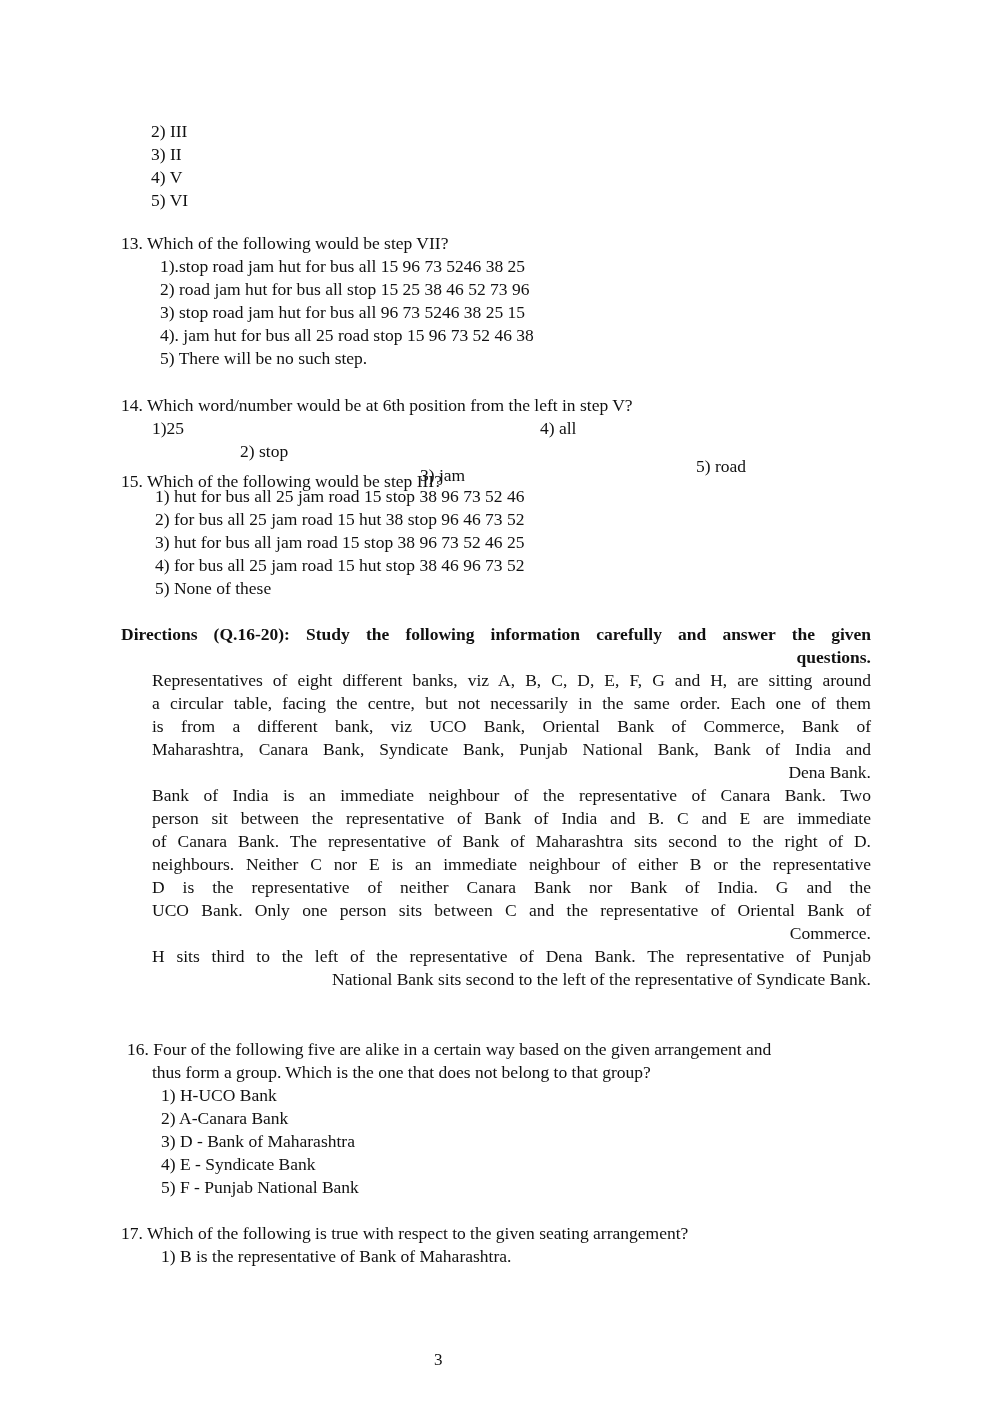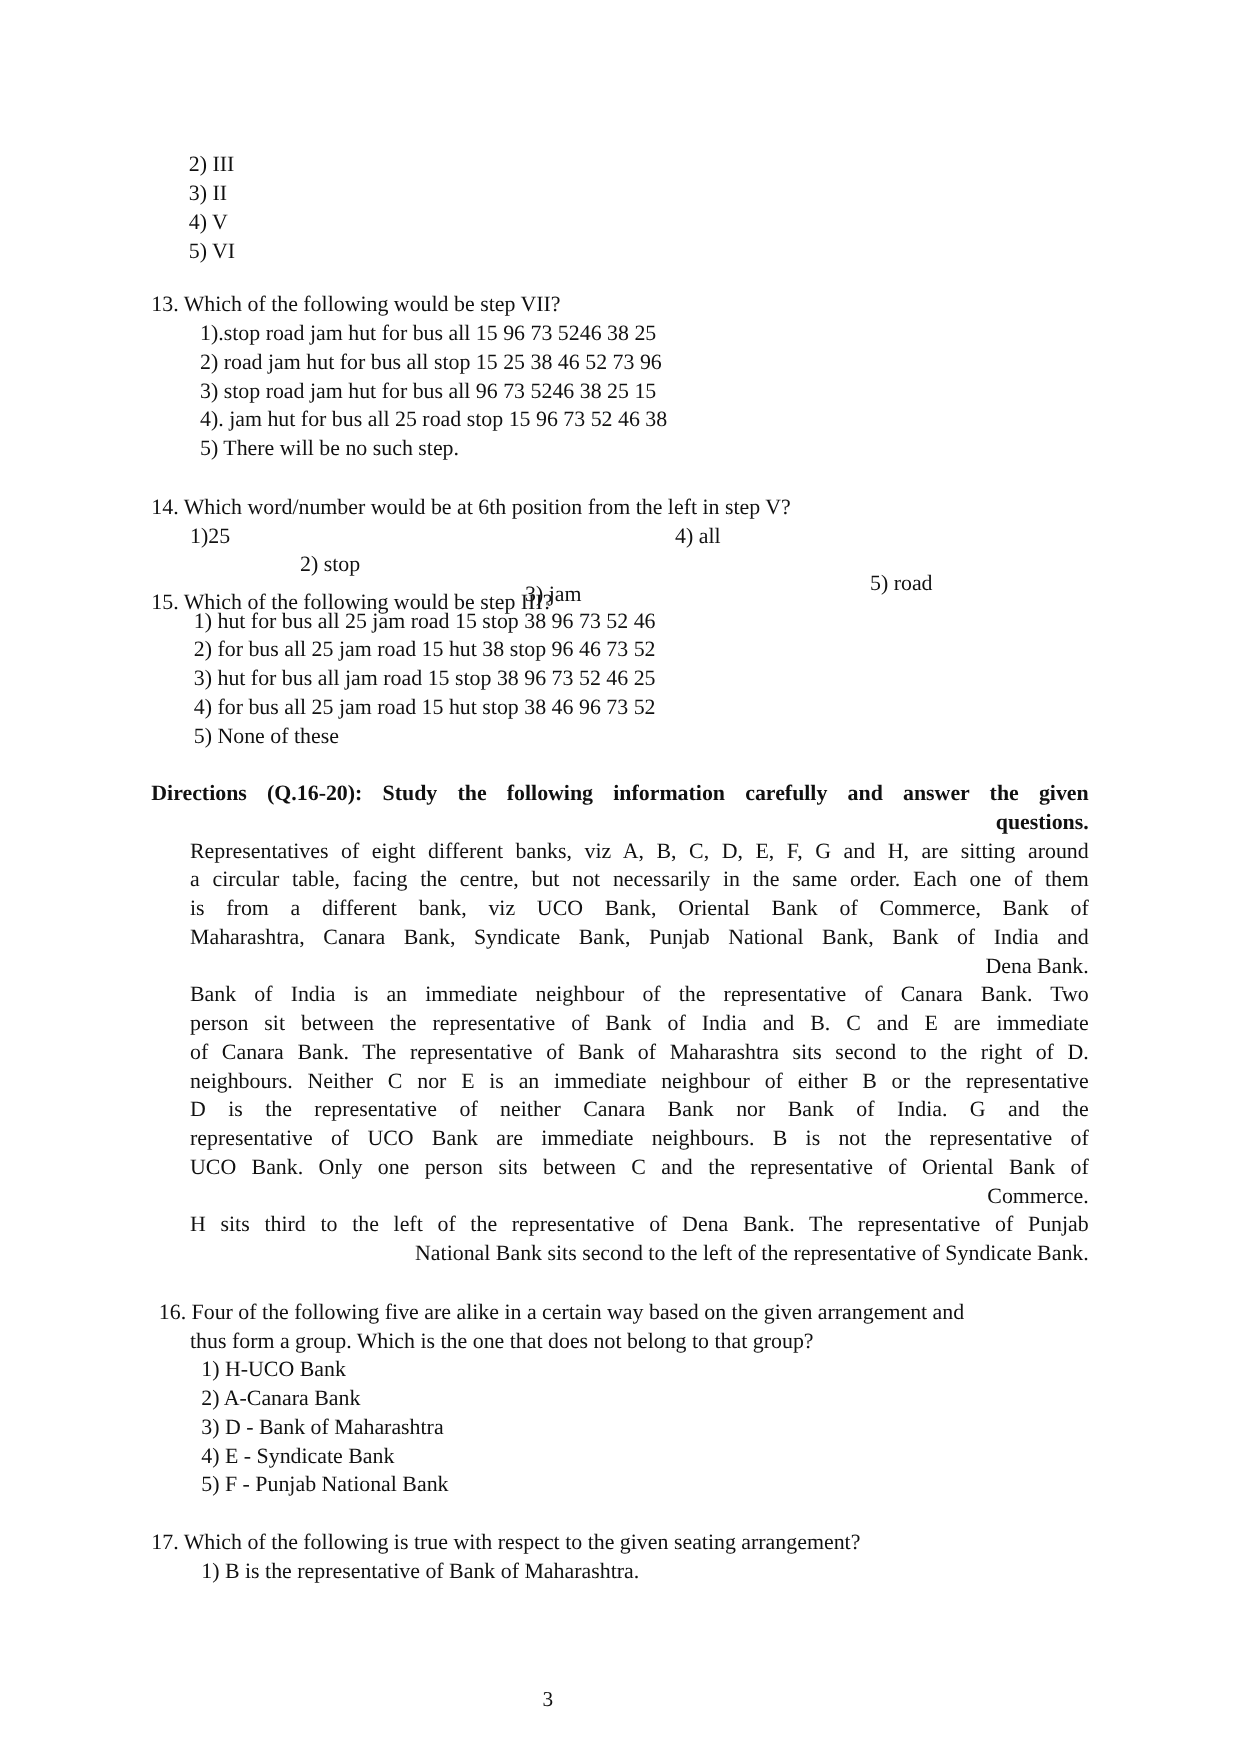--- a/index.html
+++ b/index.html
@@ -58,21 +58,20 @@
   <span class="just">Representatives of eight different banks, viz A, B, C, D, E, F, G and H, are sitting around</span>
   <span class="just">a circular table, facing the centre, but not necessarily in the same order. Each one of them</span>
   <span class="just">is from a different bank, viz UCO Bank, Oriental Bank of Commerce, Bank of</span>
   <span class="just">Maharashtra, Canara Bank, Syndicate Bank, Punjab National Bank, Bank of India and</span>
   <span class="just-last">Dena Bank.</span>
   <span class="just">Bank of India is an immediate neighbour of the representative of Canara Bank. Two</span>
   <span class="just">person sit between the representative of Bank of India and B. C and E are immediate</span>
   <span class="just">of Canara Bank. The representative of Bank of Maharashtra sits second to the right of D.</span>
   <span class="just">neighbours. Neither C nor E is an immediate neighbour of either B or the representative</span>
   <span class="just">D is the representative of neither Canara Bank nor Bank of India. G and the</span>
-  <span class="just">representative of UCO Bank are immediate neighbours. B is not the representative of</span>
   <span class="just">UCO Bank. Only one person sits between C and the representative of Oriental Bank of</span>
   <span class="just-last">Commerce.</span>
   <span class="just">H sits third to the left of the representative of Dena Bank. The representative of Punjab</span>
   <span class="just-last">National Bank sits second to the left of the representative of Syndicate Bank.</span>
 </div>
 
 <div class="abs" style="left:127px; top:1038px;">16. Four of the following five are alike in a certain way based on the given arrangement and</div>
 <div class="abs" style="left:152px; top:1061px;">thus form a group. Which is the one that does not belong to that group?</div>
 <div class="abs" style="left:161px; top:1084px;">
   <span class="line">1) H-UCO Bank</span>

